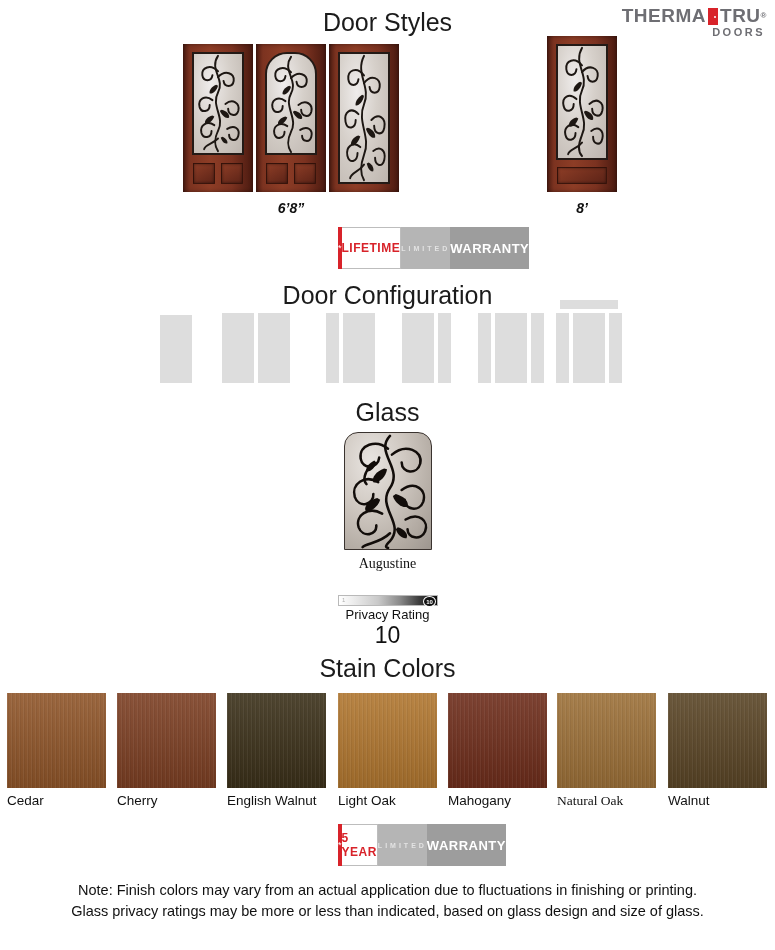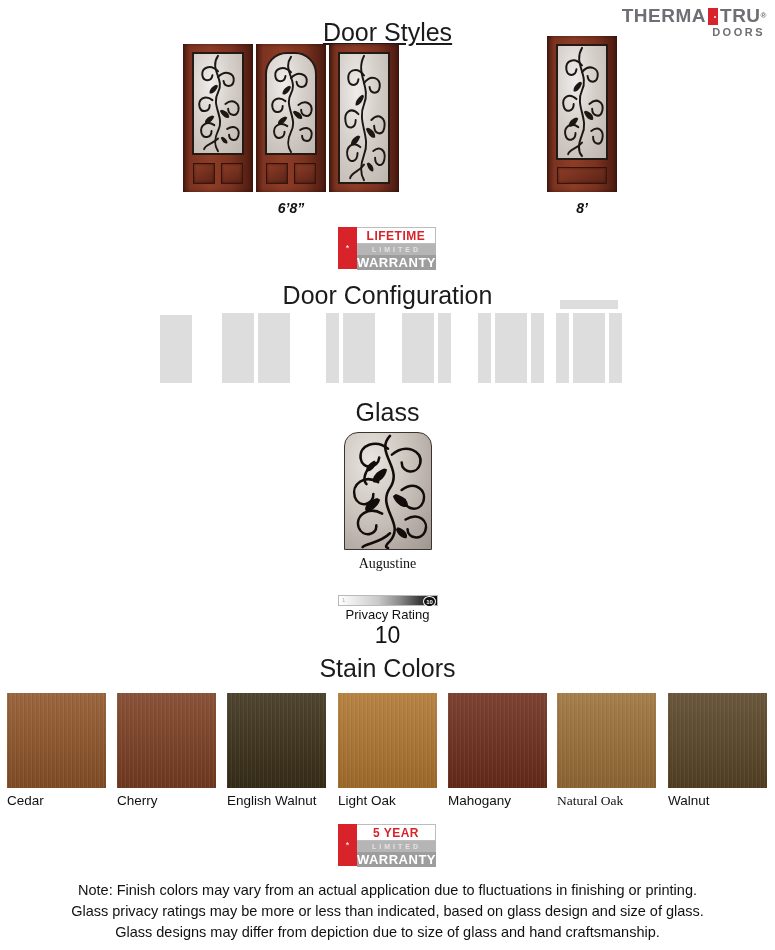--- a/index.html
+++ b/index.html
@@ -35,21 +35,21 @@
   .door-glass svg{width:100%;height:100%;display:block;}
   .panel{position:absolute;background:#7a3120;
          background-image:linear-gradient(150deg,#8d3d26,#5c2317);
          border:1px solid rgba(40,12,6,.8);box-shadow:inset 0 0 3px rgba(0,0,0,.5);box-sizing:border-box;}
   .size-label{position:absolute;text-align:center;font-size:14px;font-style:italic;font-weight:600;color:#111;}
 
   
   .warranty{position:absolute;width:98px;height:42px;display:flex;background:#fff;}
   .w-left{width:22px;background:#d8232a;display:flex;align-items:center;justify-content:center;}
   .w-star{color:#fff;font-size:9px;line-height:1;}
-  .w-right{flex:1;display:flex;flex-direction:column;}
+  .w-right{flex:1;display:flex;flex-direction:row;}
   .w-top{flex:0 0 15px;border:1px solid #bdbdbd;border-left:none;display:flex;align-items:center;justify-content:center;
          color:#d8232a;font-weight:bold;font-size:12px;letter-spacing:.5px;background:#fff;}
   .w-mid{flex:0 0 11px;background:#b5b5b5;display:flex;align-items:center;justify-content:center;
          color:#e3e3e3;font-size:7px;letter-spacing:3px;font-weight:bold;}
   .w-bot{flex:1;background:#9d9d9d;display:flex;align-items:center;justify-content:center;
          color:#fff;font-weight:bold;font-size:13px;letter-spacing:.5px;}
 
   
   .cfg{position:absolute;}
   .cfg .slab{position:absolute;background:#dddddd;}
@@ -89,21 +89,21 @@
   <div class="logo">
     <div class="logo-main">
       <span>THERMA</span>
       <span class="logo-door"></span>
       <span>TRU</span>
       <span class="logo-reg">®</span>
     </div>
     <div class="logo-sub">DOORS</div>
   </div>
 
-  <div class="heading" style="top:18px;text-decoration:underline;">Door Styles</div>
+  <div class="heading" style="top:8px;">Door Styles</div>
 
   <div class="door" style="left:183px;top:44px;width:70px;height:148px;">
     <div class="door-glass" style="left:9px;top:8px;width:52px;height:103px;">
       <svg viewBox="0 0 52 103" preserveAspectRatio="none">
         <g fill="none" stroke="#1d1713" stroke-width="2.1" stroke-linecap="round">
           <path d="M26 2 C16 16 34 26 26 40 C18 54 34 66 26 80 C20 92 24 98 26 101"></path>
           <path d="M26 18 C18 10 8 14 9 22 C10 29 19 29 20 22"></path>
           <path d="M26 24 C34 16 44 20 43 28 C42 35 33 35 32 28"></path>
           <path d="M20 48 C12 42 4 47 6 55 C8 62 17 60 17 53"></path>
           <path d="M34 52 C42 46 50 51 48 59 C46 66 37 64 37 57"></path>
@@ -311,15 +311,14 @@
     </div>
     <div class="w-right">
       <div class="w-top">5 YEAR</div>
       <div class="w-mid">LIMITED</div>
       <div class="w-bot">WARRANTY</div>
     </div>
   </div>
 
   <div class="note" style="top:880px;">Note: Finish colors may vary from an actual application due to fluctuations in finishing or printing.</div>
   <div class="note" style="top:901px;">Glass privacy ratings may be more or less than indicated, based on glass design and size of glass.</div>
-  <div class="note" style="top:922px;">Glass designs may differ from depiction due to size of glass and hand craftsmanship.</div>
 
 </div>
 
 </body></html>

